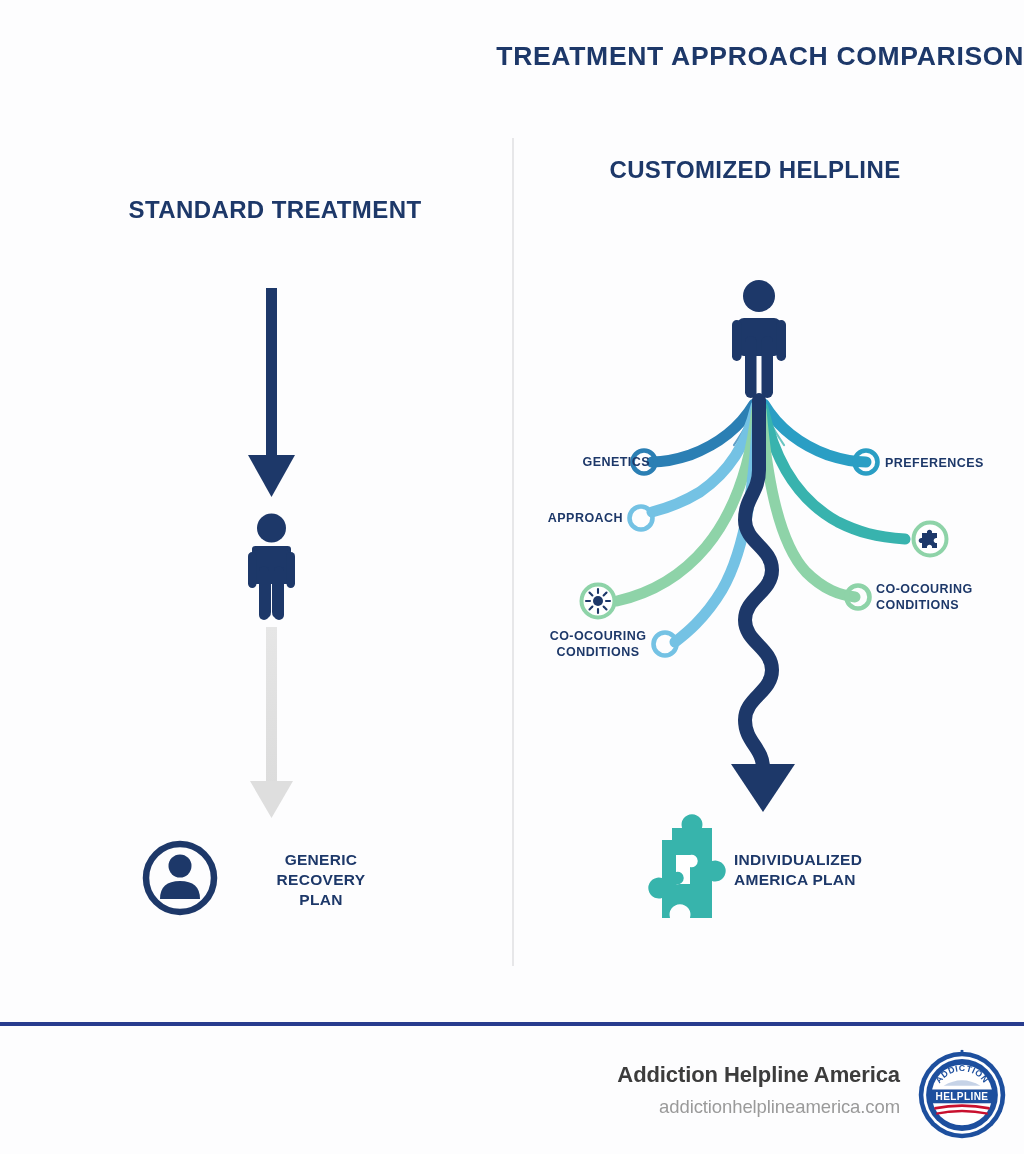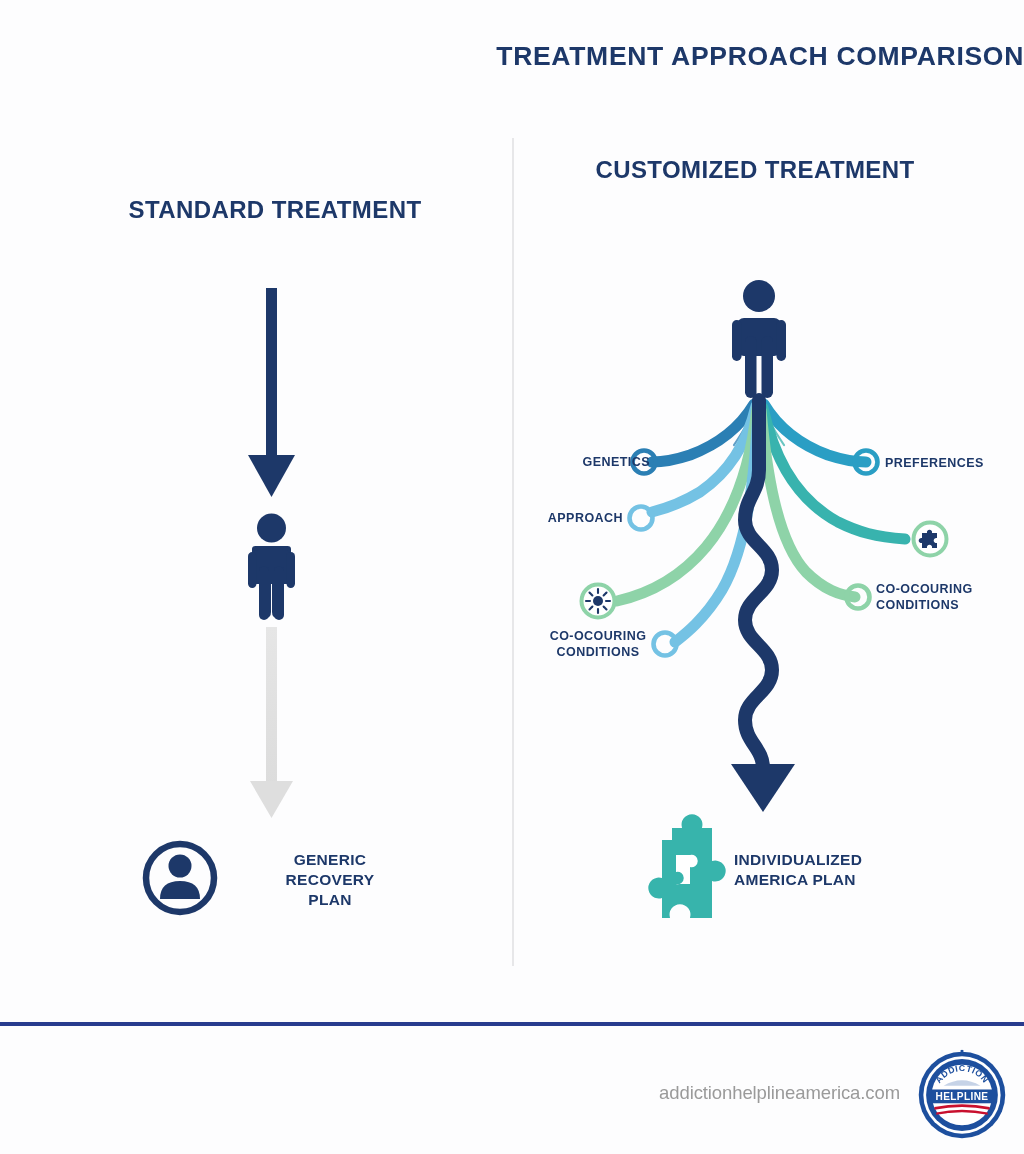--- a/index.html
+++ b/index.html
@@ -110,21 +110,21 @@
   .footer-org {
     font-size: 22px;
     font-weight: bold;
     color: #3c3c3c;
     letter-spacing: -0.1px;
   }
   .footer-url {
     font-size: 18.5px;
     color: #9a9a9a;
     letter-spacing: -0.1px;
-    margin-top: 20px;
+    margin-top: 8px;
   }
   .footer-logo {
     position: absolute;
     right: 16px;
     top: 1049px;
     width: 92px;
     height: 92px;
   }
 </style>
 </head>
@@ -133,21 +133,21 @@
 <div id="page">
 
   <div class="main-title">TREATMENT APPROACH COMPARISON</div>
 
   <div class="v-divider"></div>
   <div class="h-divider"></div>
 
   <div class="col-heading left">STANDARD
 TREATMENT</div>
   <div class="col-heading right">CUSTOMIZED
-TREATMENT</div>
+HELPLINE</div>
 
   <svg class="layer" viewBox="0 0 1024 1154">
     <defs>
       <linearGradient id="fadeArrow" x1="0" y1="0" x2="0" y2="1">
         <stop offset="0%" stop-color="#e6e6e6"></stop>
         <stop offset="55%" stop-color="#e0e0e0"></stop>
         <stop offset="100%" stop-color="#dcdcdc"></stop>
       </linearGradient>
       <linearGradient id="stemFade" x1="0" y1="0" x2="0" y2="1">
         <stop offset="0%" stop-color="#ffffff" stop-opacity="0"></stop>
@@ -293,28 +293,29 @@
   <div class="factor-label r-align" style="top:511px; left:448px; width:175px;">APPROACH</div>
 
   <div class="factor-label c-align" style="top:629px; left:518px; width:160px;">CO-OCOURING
 CONDITIONS</div>
 
   <div class="factor-label l-align" style="top:456px; left:885px; width:150px;">PREFERENCES</div>
 
   <div class="factor-label l-align" style="top:582px; left:876px; width:150px;">CO-OCOURING
 CONDITIONS</div>
 
-  <div class="outcome-label" style="top:850px; left:240px; width:180px; text-align:center;">GENERIC
+  <div class="outcome-label" style="top:850px; left:231px; width:180px; text-align:center;">GENERIC
 RECOVERY
 PLAN</div>
 
   <div class="outcome-label" style="top:850px; left:734px; width:260px;">INDIVIDUALIZED
 AMERICA PLAN</div>
 
   <div class="footer-text">
+    <div class="footer-org">Addiction Helpline America</div>
     <div class="footer-url">addictionhelplineamerica.com</div>
   </div>
 
   <svg class="footer-logo" viewBox="0 0 100 100">
     <g>
 
       <g fill="#1d4f9e">
         <circle cx="50" cy="50" r="47"></circle>
       </g>
       <g stroke="#1d4f9e" stroke-width="3">

